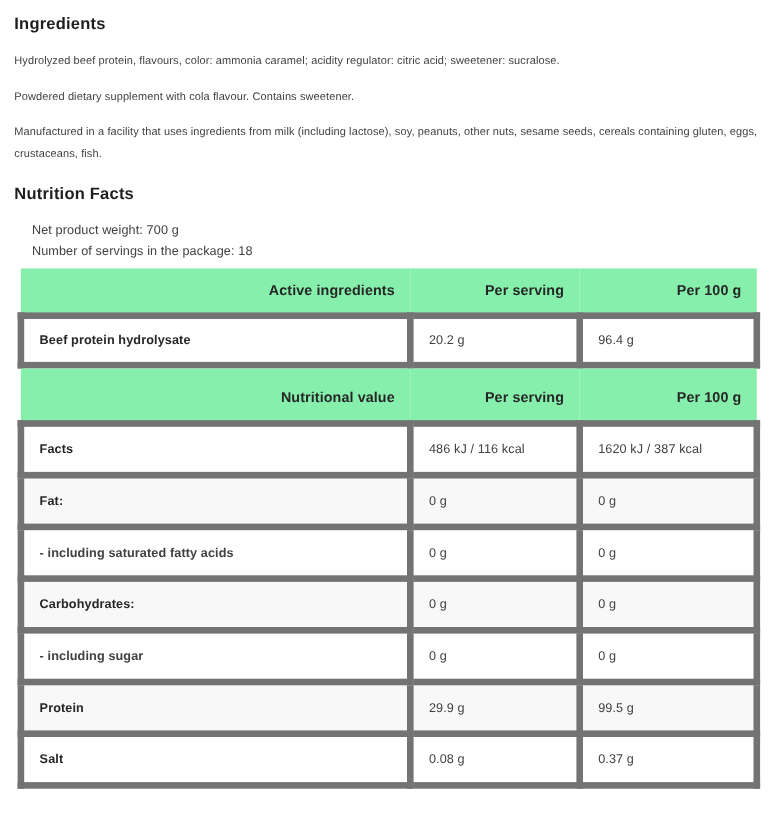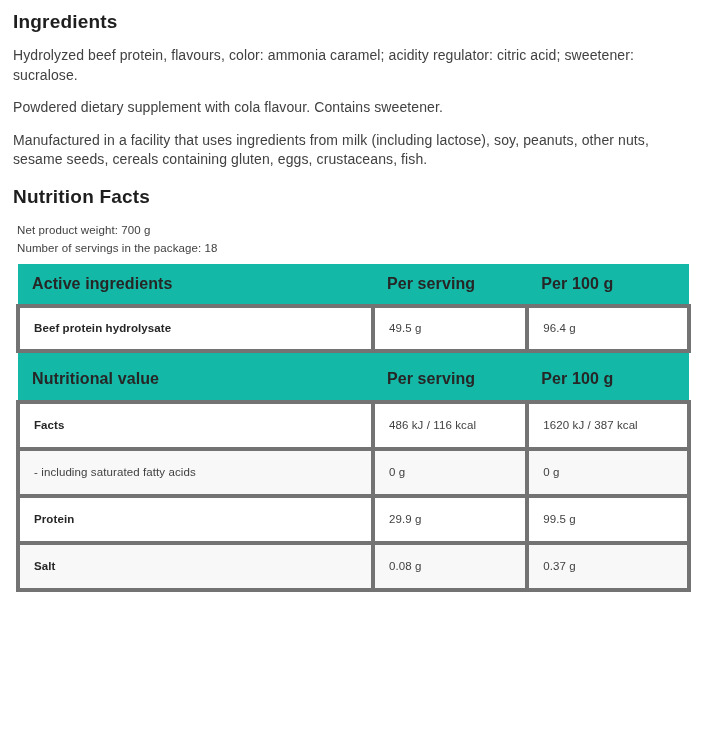--- a/index.html
+++ b/index.html
@@ -8,75 +8,75 @@
     width: 709px;
     height: 741px;
     background: #ffffff;
     padding: 10px 13px 0 13px;
     font-family: "Liberation Sans", "DejaVu Sans", sans-serif;
     font-size: 11.5px;
     color: #414141;
     overflow: hidden;
   }
   h2.section-title {
-    font-size: 19px;
+    font-size: 15px;
     line-height: 23px;
     font-weight: 700;
     color: #1e1e1e;
     letter-spacing: 0.2px;
     margin: 0 0 13px 0;
   }
   h2.section-title.nutrition { margin-top: 15px; }
   .para {
-    font-size: 14px;
+    font-size: 10px;
     line-height: 19.5px;
     letter-spacing: 0.1px;
     color: #414141;
     margin: 0 0 13px 0;
   }
   .info-block {
     line-height: 18.5px;
     letter-spacing: 0.1px;
-    margin: 0 0 6px 4px;
+    margin: 0 0 6px 16px;
   }
   table.nutri {
     width: 675px;
     margin-left: 3px;
     border-collapse: collapse;
     table-layout: fixed;
   }
   table.nutri col.c1 { width: 52.9%; }
   table.nutri col.c2 { width: 23.0%; }
   table.nutri col.c3 { width: 24.1%; }
   table.nutri th {
-    text-align: left;
-    font-size: 16px;
+    text-align: right;
+    font-size: 13px;
     line-height: 15px;
     font-weight: 700;
     color: #262626;
     letter-spacing: 0.1px;
     padding: 12px 14px 13px 14px;
     border: none;
-    background: #14b8a6;
+    background: #86efac;
   }
   table.nutri.second th { padding-top: 18px; padding-bottom: 14px; }
   table.nutri td {
-    border: 4px solid #737373;
+    border: 6px solid #737373;
     height: 45px;
     vertical-align: middle;
     padding: 0 14px;
     font-size: 11.5px;
     letter-spacing: 0.1px;
     color: #414141;
     background: transparent;
   }
   table.nutri.second td { height: 47px; }
   table.nutri td.label-cell { font-weight: 700; color: #262626; }
   table.nutri tr.indent td.label-cell {
-    font-weight: 400;
+    font-weight: 700;
     color: #414141;
   }
   table.nutri tbody tr:nth-child(even) { background: #f8f8f8; }
 </style>
 </head>
 <body>
 
 <div class="page">
 
   <section>
@@ -103,21 +103,21 @@
       <thead>
         <tr>
           <th>Active ingredients</th>
           <th>Per serving</th>
           <th>Per 100 g</th>
         </tr>
       </thead>
       <tbody>
           <tr>
             <td class="label-cell">Beef protein hydrolysate</td>
-            <td>49.5 g</td>
+            <td>20.2 g</td>
             <td>96.4 g</td>
           </tr>
         </tbody>
     </table>
 
     <table class="nutri second">
       <colgroup>
           <col class="c1">
           <col class="c2">
           <col class="c3">
@@ -128,22 +128,37 @@
           <th>Per serving</th>
           <th>Per 100 g</th>
         </tr>
       </thead>
       <tbody>
           <tr>
             <td class="label-cell">Facts</td>
             <td>486 kJ / 116 kcal</td>
             <td>1620 kJ / 387 kcal</td>
           </tr>
+          <tr>
+            <td class="label-cell">Fat:</td>
+            <td>0 g</td>
+            <td>0 g</td>
+          </tr>
           <tr class="indent">
             <td class="label-cell">- including saturated fatty acids</td>
+            <td>0 g</td>
+            <td>0 g</td>
+          </tr>
+          <tr>
+            <td class="label-cell">Carbohydrates:</td>
+            <td>0 g</td>
+            <td>0 g</td>
+          </tr>
+          <tr class="indent">
+            <td class="label-cell">- including sugar</td>
             <td>0 g</td>
             <td>0 g</td>
           </tr>
           <tr>
             <td class="label-cell">Protein</td>
             <td>29.9 g</td>
             <td>99.5 g</td>
           </tr>
           <tr>
             <td class="label-cell">Salt</td>

